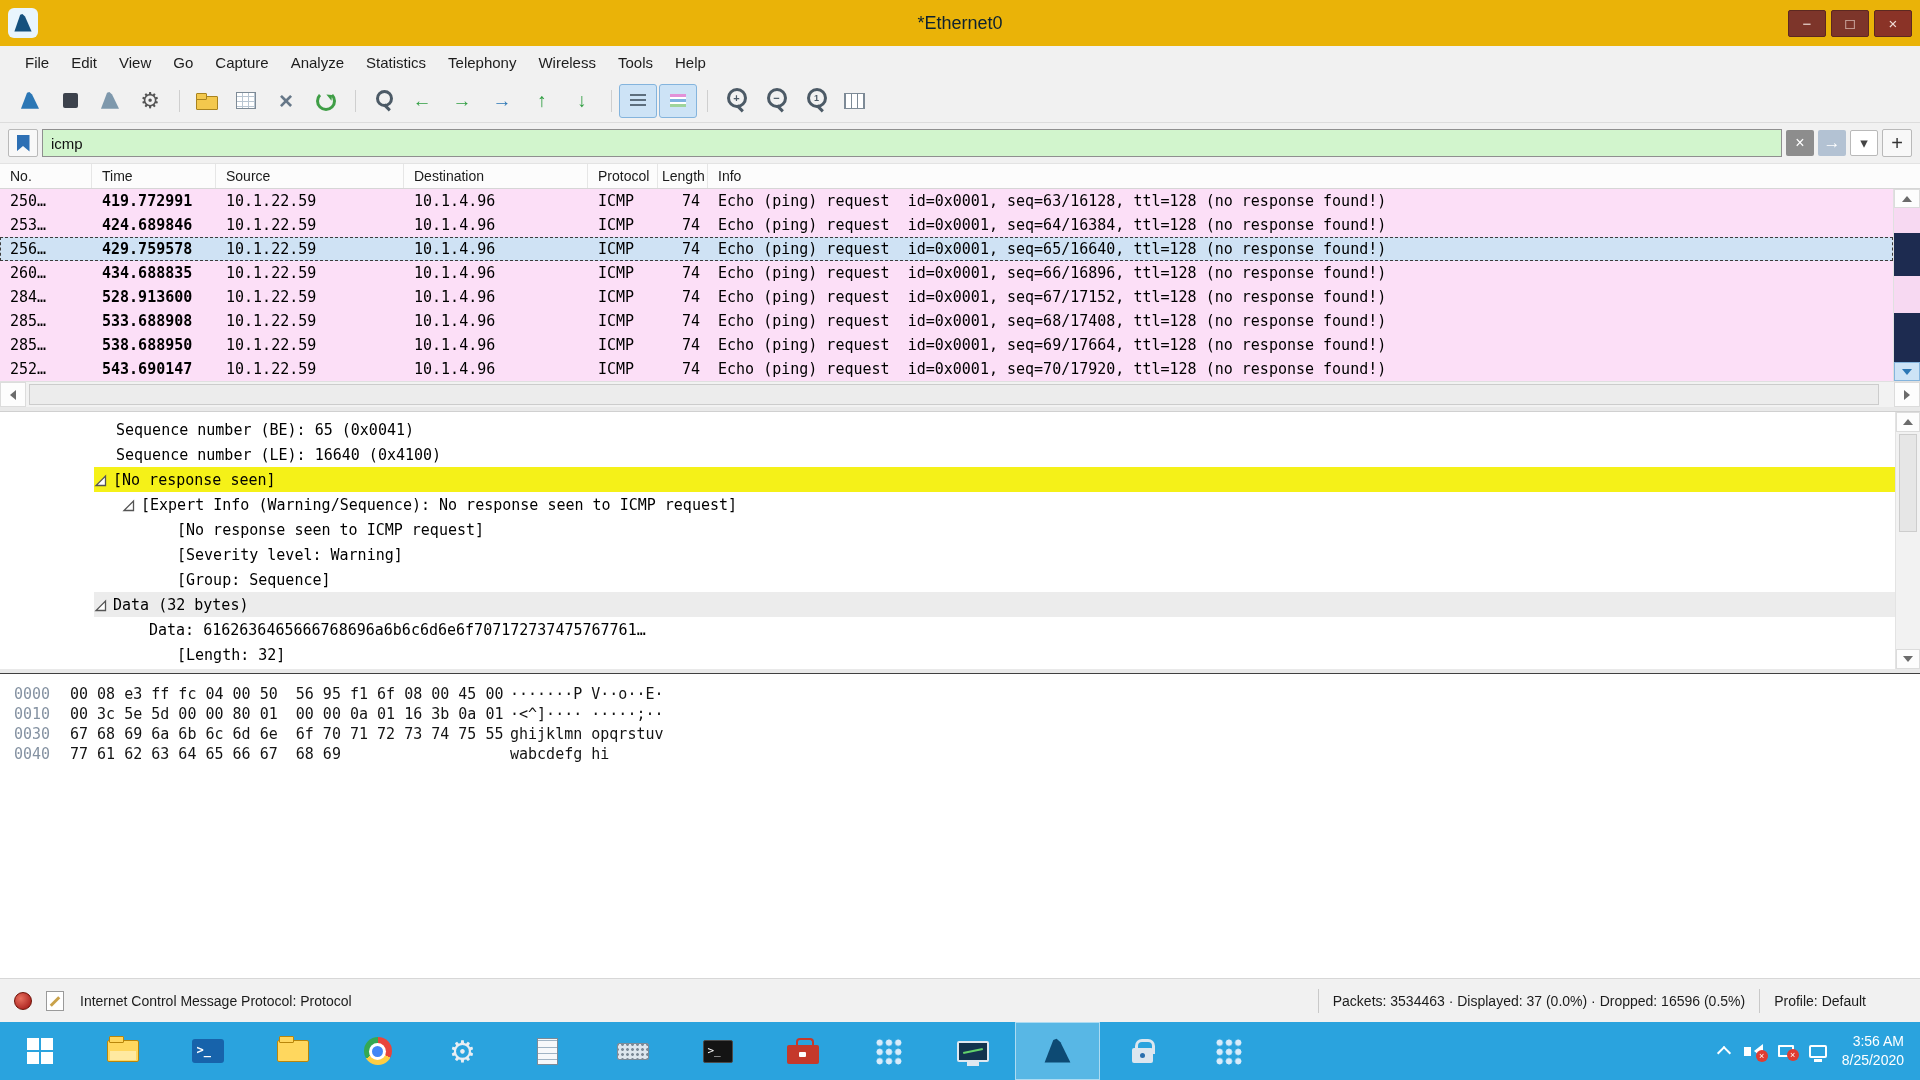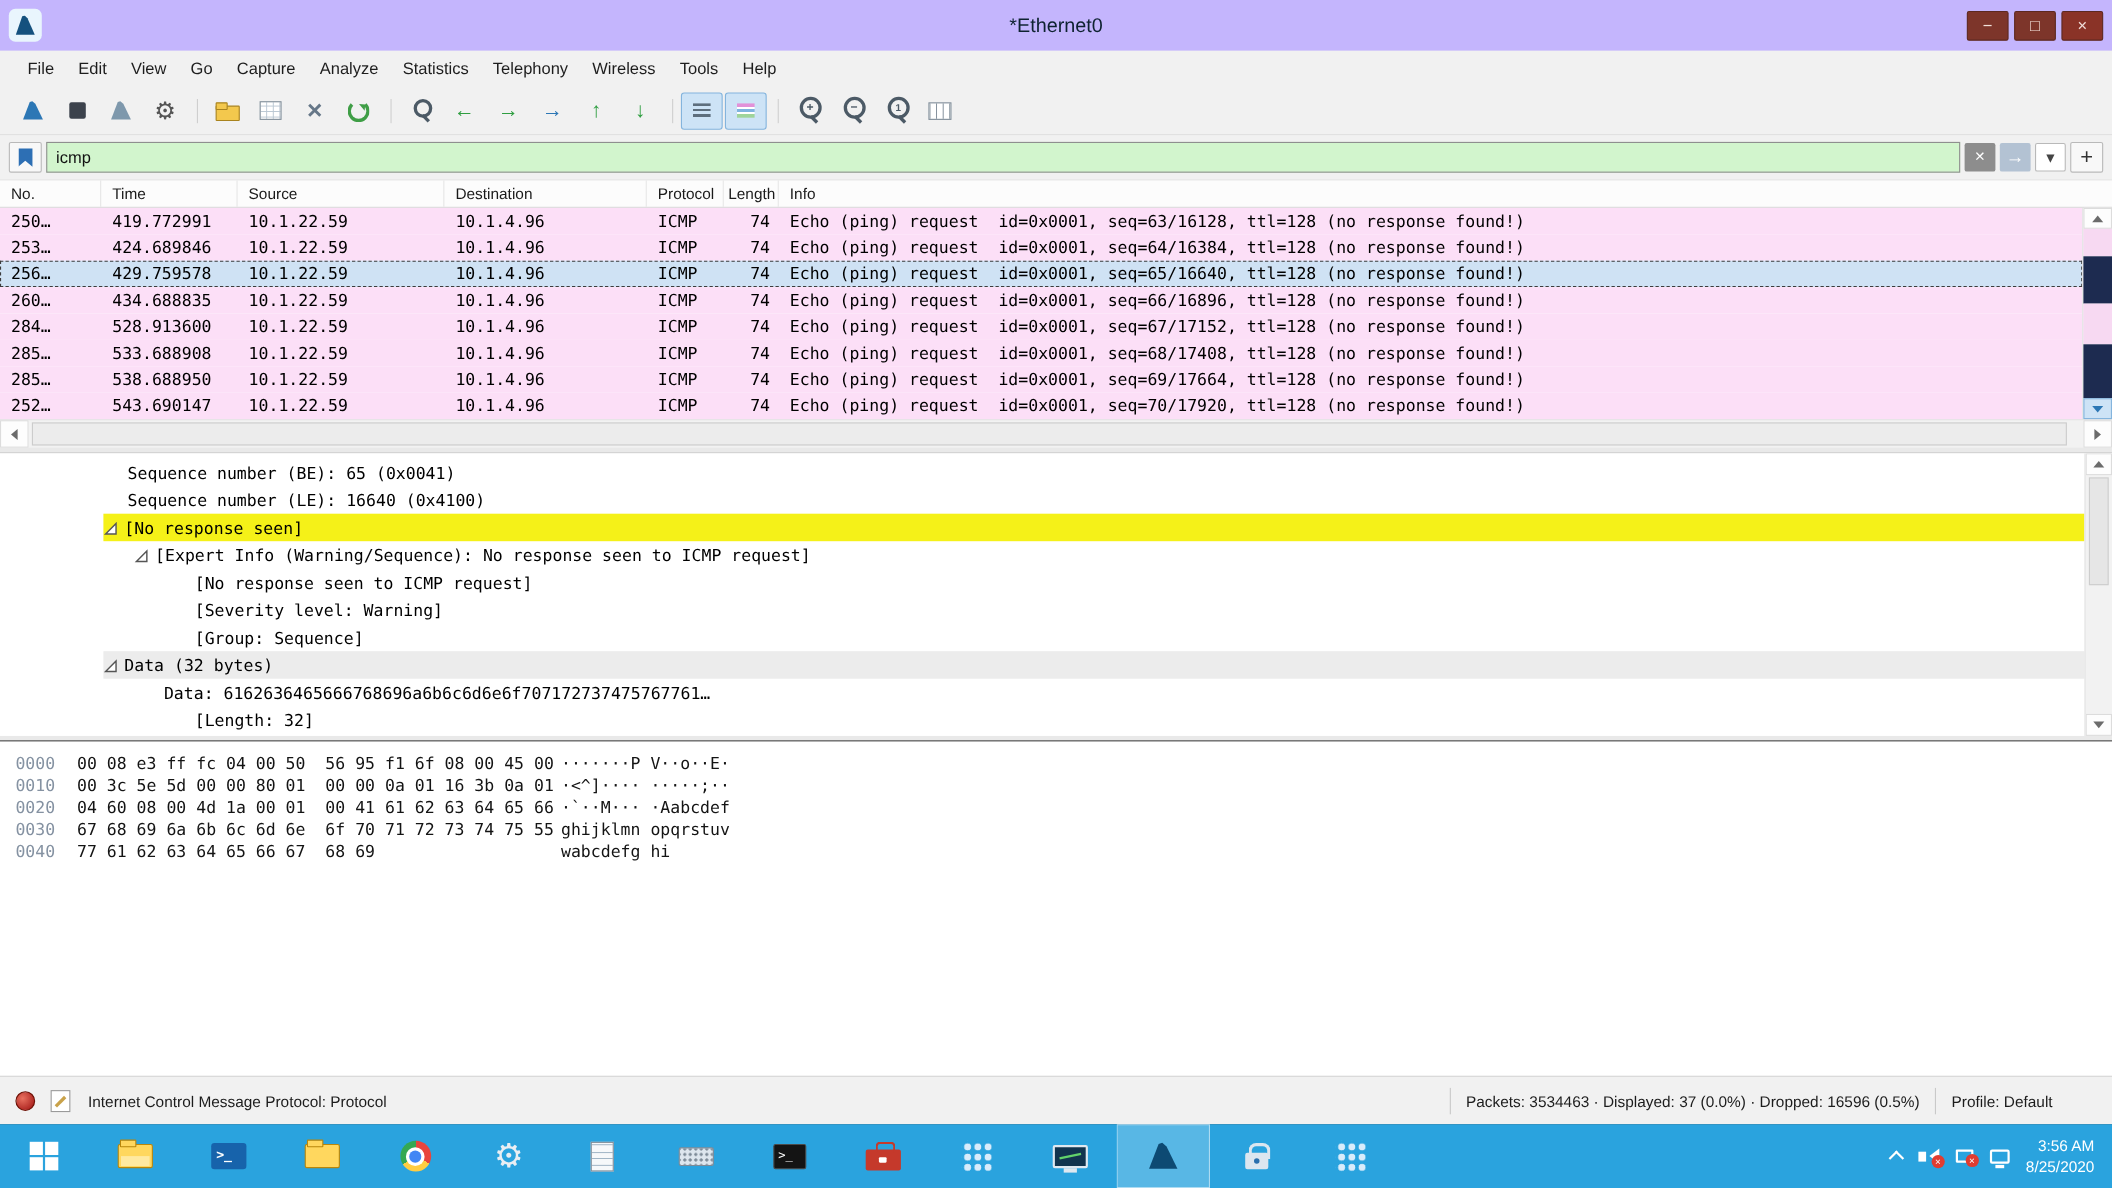--- a/index.html
+++ b/index.html
@@ -3,21 +3,21 @@
 <meta charset="utf-8">
 <style>
   * { margin:0; padding:0; box-sizing:border-box; }
   html,body { width:1920px; height:1080px; overflow:hidden; }
   body { font-family:"Liberation Sans","DejaVu Sans",sans-serif; display:flex; flex-direction:column; background:#000; }
 
   
   .window { flex:1; min-height:0; display:flex; flex-direction:column; background:#f1f1f1; }
 
   
-  .titlebar { flex:0 0 46px; background:#c4b5fd; display:flex; align-items:center; padding:0 8px; position:relative; }
+  .titlebar { flex:0 0 46px; background:#eab308; display:flex; align-items:center; padding:0 8px; position:relative; }
   .app-icon { width:30px; height:30px; background:#e9f5fd; border-radius:6px; display:flex; align-items:center; justify-content:center; }
   .fin { width:20px; height:20px; background:#15517e; clip-path:polygon(7% 93%,36% 9%,47% 5%,60% 18%,93% 93%); }
   .title { position:absolute; left:0; right:0; text-align:center; font-size:18px; color:#0e2230; pointer-events:none; }
   .win-controls { margin-left:auto; display:flex; gap:5px; z-index:2; }
   .win-btn { width:38px; height:27px; background:#7d352a; border:1px solid #5d2820; border-radius:2px; color:#f2e0da; font-size:15px; display:flex; align-items:center; justify-content:center; }
   .win-btn.close { background:#8a3327; }
 
   
   .menubar { flex:0 0 33px; display:flex; align-items:center; padding-left:14px; background:#f1f1f1; font-size:15px; color:#1d1d1d; }
   .menu-item { padding:0 11px; height:100%; display:flex; align-items:center; }
@@ -78,21 +78,21 @@
   .pl-header div:nth-of-type(3){ width:188px; }
   .pl-header div:nth-of-type(4){ width:184px; }
   .pl-header div:nth-of-type(5){ width:70px; }
   .pl-header div:nth-of-type(6){ width:50px; padding-left:4px; }
   .pl-header div:nth-of-type(7){ flex:1; border-right:none; }
   .pl-body { flex:0 0 192px; position:relative; background:#fff; }
   .pl-rows { margin-right:27px; }
   .p-row { display:flex; height:24px; line-height:24px; font-family:"DejaVu Sans Mono","Liberation Mono",monospace; font-size:15px; background:#fcdff7; color:#000; }
   .p-row.selected { background:#cfe2f4; outline:1px dashed #3c3c3c; outline-offset:-1px; }
   .c { white-space:pre; overflow:hidden; padding-left:10px; }
-  .c-no{ width:92px; } .c-time{ width:124px; } .c-src{ width:188px; } .c-dst{ width:184px; } .c-proto{ width:70px; }
+  .c-no{ width:92px; } .c-time{ width:124px;font-weight:bold; } .c-src{ width:188px; } .c-dst{ width:184px; } .c-proto{ width:70px; }
   .c-len{ width:50px; text-align:right; padding-left:0; padding-right:8px; } .c-info{ flex:1; }
   .pl-strip { position:absolute; right:0; top:0; bottom:0; width:27px; display:flex; flex-direction:column; background:#f5f5f5; border-left:1px solid #e0e0e0; }
   .strip-btn { height:19px; display:flex; align-items:center; justify-content:center; background:#fdfdfd; border:1px solid #dcdcdc; }
   .strip-btn.highlight { background:#cde3f6; border-color:#84b4dd; }
   .minimap { flex:1; display:flex; flex-direction:column; }
   .mseg { flex:0 0 auto; }
   .tri-up { width:0; height:0; border-left:5px solid transparent; border-right:5px solid transparent; border-bottom:6px solid #6b6b6b; }
   .tri-down { width:0; height:0; border-left:5px solid transparent; border-right:5px solid transparent; border-top:6px solid #6b6b6b; }
   .strip-btn.highlight .tri-down { border-top-color:#2c77b5; }
   .tri-left { width:0; height:0; border-top:5px solid transparent; border-bottom:5px solid transparent; border-right:6px solid #6b6b6b; }
@@ -599,25 +599,20 @@
           <span class="hx-bytes">00 08 e3 ff fc 04 00 50  56 95 f1 6f 08 00 45 00</span>
           <span class="hx-ascii">·······P V··o··E·</span>
         </div>
 
         <div class="hx-row">
           <span class="hx-off">0010</span>
           <span class="hx-bytes">00 3c 5e 5d 00 00 80 01  00 00 0a 01 16 3b 0a 01</span>
           <span class="hx-ascii">·&lt;^]···· ·····;··</span>
         </div>
 
-        <div class="hx-row">
-          <span class="hx-off">0020</span>
-          <span class="hx-bytes">04 60 08 00 4d 1a 00 01  00 41 61 62 63 64 65 66</span>
-          <span class="hx-ascii">·`··M··· ·Aabcdef</span>
-        </div>
 
         <div class="hx-row">
           <span class="hx-off">0030</span>
           <span class="hx-bytes">67 68 69 6a 6b 6c 6d 6e  6f 70 71 72 73 74 75 55</span>
           <span class="hx-ascii">ghijklmn opqrstuv</span>
         </div>
 
         <div class="hx-row">
           <span class="hx-off">0040</span>
           <span class="hx-bytes">77 61 62 63 64 65 66 67  68 69</span>

